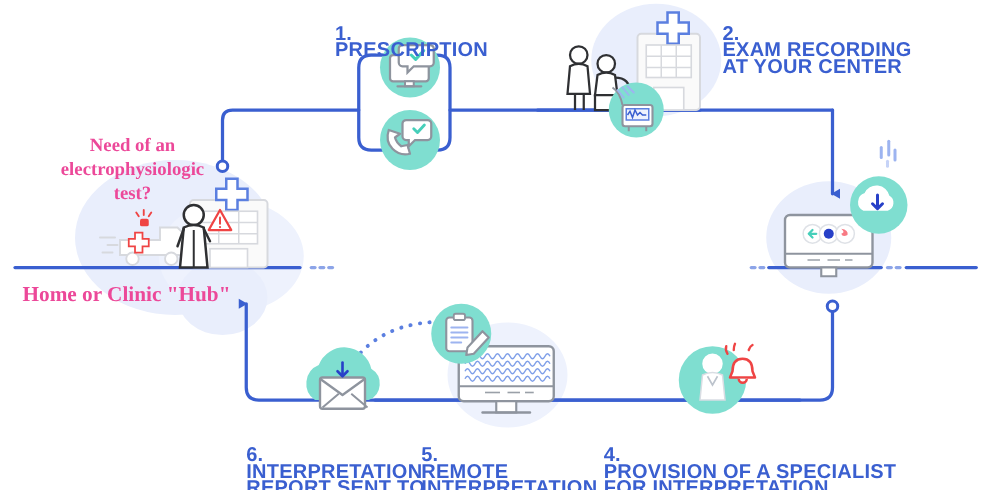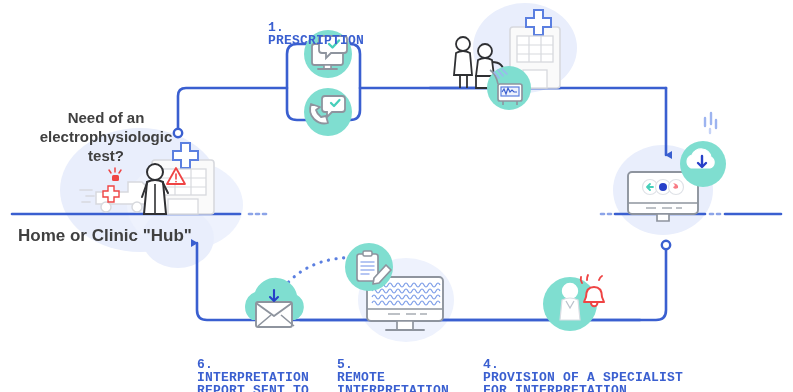--- a/index.html
+++ b/index.html
@@ -18,34 +18,34 @@
   #flow-svg {
     position: absolute;
     left: 0;
     top: 0;
     width: 793px;
     height: 392px;
   }
   .step-label {
     position: absolute;
     color: #3a5fd0;
-    font-family: Liberation Mono, monospace;
-    font-size: 13px;
+    font-family: Liberation Sans, sans-serif;
+    font-size: 16px;
     font-weight: bold;
     letter-spacing: 0.2px;
     line-height: 13px;
     white-space: pre-line;
   }
   .step-label .num {
     display: inline;
   }
   .big-label {
     position: absolute;
-    color: #404040;
-    font-family: Liberation Sans, sans-serif;
+    color: #ec4899;
+    font-family: Liberation Serif, serif;
     font-weight: bold;
     white-space: pre-line;
   }
   #question-label {
     left: 26px;
     top: 108px;
     width: 160px;
     text-align: center;
     font-size: 15px;
     line-height: 19px;
@@ -332,20 +332,25 @@
 electrophysiologic
 test?</div>
 
   <div class="big-label" id="hub-label">Home or Clinic "Hub"</div>
 
   <div class="step-label" id="label-1">
     <span class="num">1.</span>
     <span>PRESCRIPTION</span>
   </div>
 
+  <div class="step-label" id="label-2">
+    <span class="num">2.</span>
+    <span>EXAM RECORDING
+AT YOUR CENTER</span>
+  </div>
 
 
   <div class="step-label" id="label-4">
     <span class="num">4.</span>
     <span>PROVISION OF A SPECIALIST
 FOR INTERPRETATION</span>
   </div>
 
   <div class="step-label" id="label-5">
     <span class="num">5.</span>

